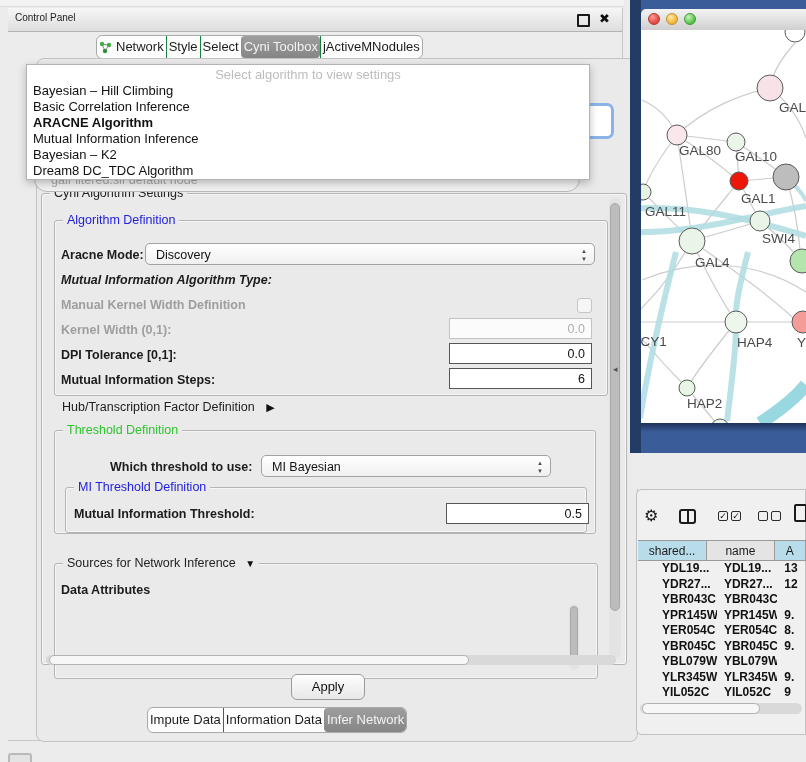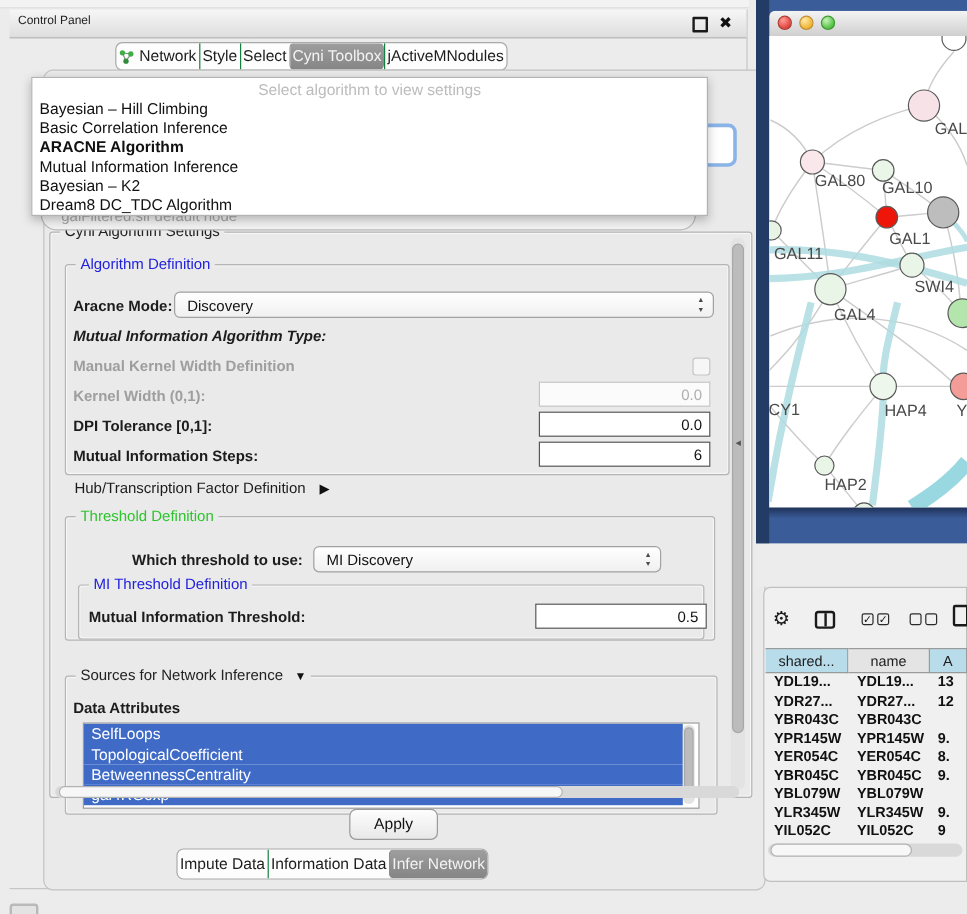--- a/index.html
+++ b/index.html
@@ -85,21 +85,21 @@
   .gear{font-family:"DejaVu Sans",sans-serif;font-size:16px;color:#1a1a1a;}
   .colicon{width:17px;height:15px;border:2px solid #1a1a1a;border-radius:3px;box-sizing:border-box;}
   .colicon::after{content:"";position:absolute;left:6px;top:0;width:2px;height:11px;background:#1a1a1a;}
   .cb{position:absolute;width:10px;height:10px;border:1.5px solid #2a2a2a;border-radius:2px;box-sizing:border-box;
     font-size:9px;line-height:8px;text-align:center;color:#111;}
   .docicon{width:13px;height:18px;border:2px solid #1a1a1a;border-radius:2px;box-sizing:border-box;}
   .ytable{position:absolute;left:1px;top:50px;width:168px;font-size:12px;color:#111;}
   .yhead{display:flex;height:21px;}
   .yhead .hc{box-sizing:border-box;border:1px solid #9a9a9a;border-left:none;height:21px;line-height:20px;
     text-align:center;font-size:12px;color:#1c1c1c;overflow:hidden;white-space:nowrap;}
-  .yrow{display:flex;height:15.5px;line-height:15.5px;font-weight:700;}
+  .yrow{display:flex;height:15.5px;line-height:15.5px;font-weight:700;padding-left:17px;}
   .yrow .rc{box-sizing:border-box;overflow:hidden;white-space:nowrap;padding-left:7px;}
   .bl-icon{left:8px;top:753px;width:20px;height:14px;border:2px solid #b9b9b9;border-radius:3px;background:#e3e3e3;}
   .net-label{font-size:13.5px;fill:#4a4a4a;}
 </style>
 </head>
 <body>
 
 <div class="abs top-strip"></div>
 
 <div class="abs cp-window">
@@ -167,43 +167,37 @@
       <div class="hub-row" style="left:20px;top:206px;">
         <span>Hub/Transcription Factor Definition</span>
         <span class="tri-right">▶</span>
       </div>
 
       <div class="group" style="left:12px;top:236px;width:540px;height:102px;">
         <span class="legend green">Threshold Definition</span>
 
         <span class="lbl" style="left:55px;top:29px;">Which threshold to use:</span>
         <div class="combo" style="left:206px;top:24px;width:290px;">
-          <span>MI Discovery</span>
+          <span>MI Bayesian</span>
           <span class="arrows">▲<br>▼</span>
         </div>
 
         <div class="group" style="left:10px;top:56px;width:520px;height:44px;">
           <span class="legend blue">MI Threshold Definition</span>
           <span class="lbl" style="left:8px;top:19px;">Mutual Information Threshold:</span>
           <div class="field" style="left:380px;top:15px;width:143px;">0.5</div>
         </div>
       </div>
 
       <div class="group" style="left:12px;top:369px;width:542px;height:114px;">
         <span class="legend">
           <span>Sources for Network Inference</span>
           <span class="tri-down">▼</span>
         </span>
         <span class="lbl" style="left:6px;top:19px;">Data Attributes</span>
-        <div class="attr-list" style="left:14px;top:38px;width:512px;height:70px;" id="attrList">
-            <div class="attr-item" style="background: rgb(63, 106, 198);">SelfLoops</div>
-            <div class="attr-item" style="background: rgb(63, 106, 198);">TopologicalCoefficient</div>
-            <div class="attr-item" style="background: rgb(63, 106, 198);">BetweennessCentrality</div>
-            <div class="attr-item" style="background: rgb(63, 106, 198);">gal4RGexp</div>
-          </div>
         <div class="vtrack" style="left:514px;top:40px;width:10px;height:66px;">
           <div class="vthumb" style="left:1px;top:2px;width:8px;height:54px;"></div>
         </div>
       </div>
 
       <div class="vtrack" style="left:567px;top:4px;width:12px;height:460px;">
         <div class="vthumb" style="left:1px;top:5px;width:10px;height:408px;"></div>
       </div>
 
       <div class="htrack" style="left:4px;top:461px;width:570px;height:10px;">

